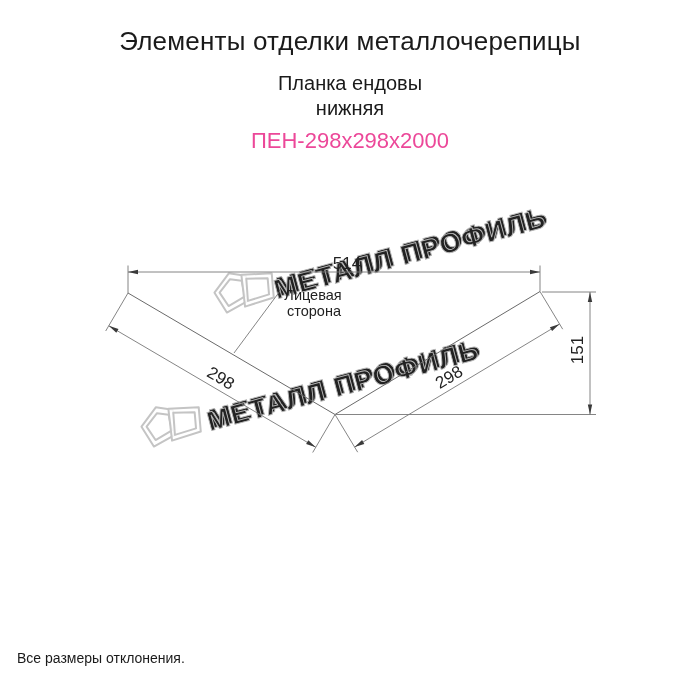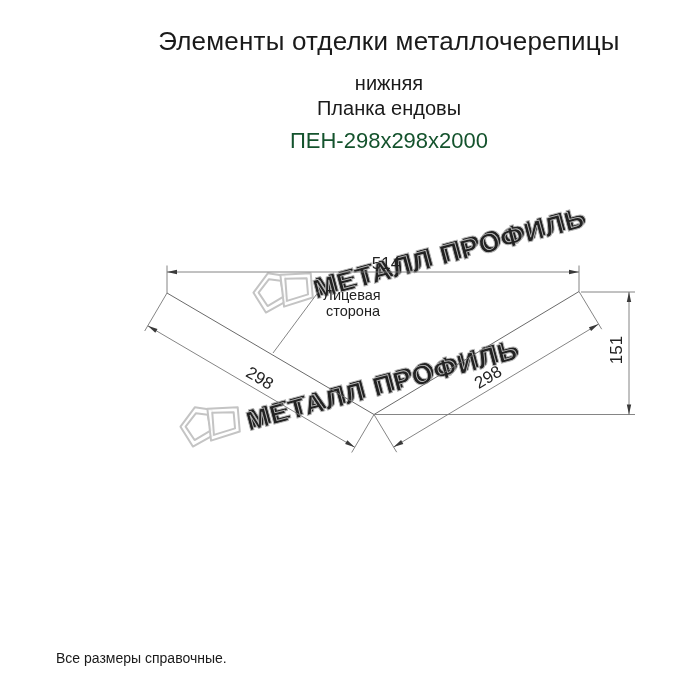--- a/index.html
+++ b/index.html
@@ -1,30 +1,30 @@
 <!DOCTYPE html>
 <html><head>
 <meta charset="utf-8">
 <style>
   html,body{margin:0;padding:0;background:#ffffff;}
   .page{
     position:relative;width:612px;height:700px;background:#ffffff;overflow:hidden;
-    font-family:"Liberation Sans", sans-serif;color:#1c1c1c;margin-left:39px;
+    font-family:"Liberation Sans", sans-serif;color:#1c1c1c;
   }
   .title{
     position:absolute;top:26px;left:0;width:700px;text-align:center;
     font-size:26px;font-weight:400;letter-spacing:0.2px;color:#1a1a1a;
   }
   .subtitle{
     position:absolute;top:71px;left:0;width:700px;text-align:center;
     font-size:20px;line-height:25px;color:#1a1a1a;
   }
   .product-code{
     position:absolute;top:128px;left:0;width:700px;text-align:center;
-    font-size:22px;color:#14532d;
+    font-size:22px;color:#ec4899;
   }
   .drawing{position:absolute;left:0;top:0;width:700px;height:700px;}
   .drawing text{font-family:"Liberation Sans", sans-serif;fill:#222222;}
   .dim-text{font-size:17px;}
   .face-text{font-size:14.5px;}
   .wm-text{
     font-size:27px;font-weight:bold;letter-spacing:1.5px;
     fill:rgba(240,240,240,0.55);stroke:#b8b8b8;stroke-width:0.9;
   }
   .wm-shape{fill:rgba(255,255,255,0.82);stroke:#c4c4c4;stroke-width:2;stroke-linejoin:round;}
@@ -37,22 +37,22 @@
   }
 </style>
 </head>
 <body>
 
 <div class="page">
 
   <div class="title">Элементы отделки металлочерепицы</div>
 
   <div class="subtitle">
+    <div>Планка ендовы</div>
     <div>нижняя</div>
-    <div>Планка ендовы</div>
   </div>
 
   <div class="product-code">ПЕН-298x298x2000</div>
 
   <svg class="drawing" viewBox="0 0 700 700" xmlns="http://www.w3.org/2000/svg">
 
     <g>
       <g transform="translate(206,272) rotate(-12)">
         <polygon class="wm-shape" points="4,22 22,6 38,12 38,36 12,44"></polygon>
         <polygon class="wm-shape" points="9,23 22,12 33,16 33,32 15,38"></polygon>
@@ -117,16 +117,16 @@
     </g>
 
     <g>
       <line class="thin" x1="280" y1="291" x2="234" y2="353"></line>
       <text class="face-text" x="313" y="300" text-anchor="middle">Лицевая</text>
       <text class="face-text" x="314" y="316" text-anchor="middle">сторона</text>
     </g>
   </svg>
 
   <div class="footnotes">
-    <div>Все размеры справочные.</div>
+    <div>Все размеры отклонения.</div>
   </div>
 
 </div>
 
 </body></html>

